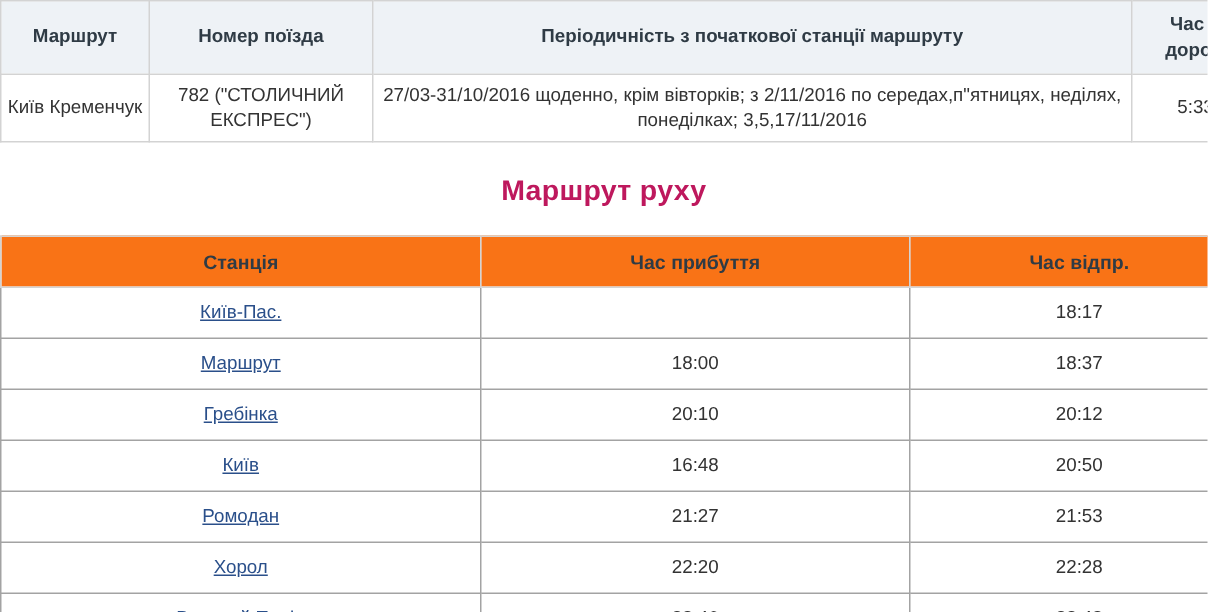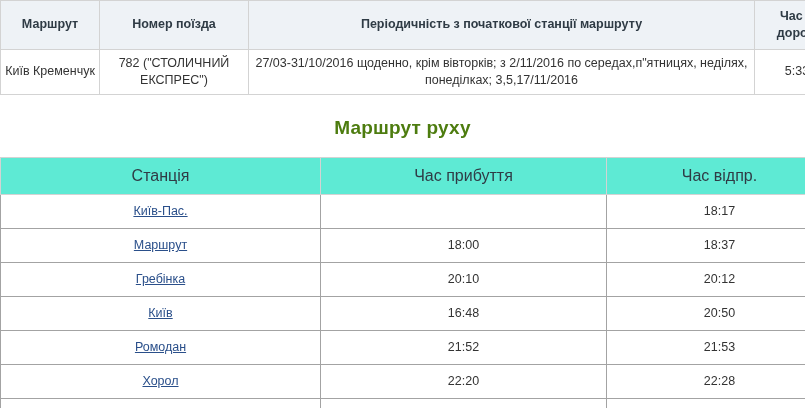--- a/index.html
+++ b/index.html
@@ -48,38 +48,38 @@
 
   .summary-body td {
     background: #ffffff;
     padding-top: 9px;
     padding-bottom: 9px;
   }
 
   
   .section-title {
     text-align: center;
-    color: #4d7c0f;
+    color: #be185d;
     font-size: 19px;
     font-weight: bold;
     margin: 22px 0 18px 0;
     letter-spacing: 0.2px;
   }
 
   
   table.route {
     border-collapse: collapse;
     width: 805px;
     table-layout: fixed;
   }
   table.route th {
-    background: #5eead4;
-    font-weight: normal;
+    background: #f97316;
+    font-weight: bold;
     color: #2f3b45;
-    font-size: 16px;
+    font-size: 13px;
     border: 1px solid #d3d3d3;
     padding: 9px 4px;
     text-align: center;
   }
   table.route td {
     border: 1px solid #a3a3a3;
     font-size: 12.5px;
     padding: 6px 4px;
     text-align: center;
     vertical-align: middle;
@@ -148,21 +148,21 @@
           <td class="time-cell">20:10</td>
           <td class="time-cell">20:12</td>
         </tr>
         <tr>
           <td><span class="station-link">Київ</span></td>
           <td class="time-cell">16:48</td>
           <td class="time-cell">20:50</td>
         </tr>
         <tr>
           <td><span class="station-link">Ромодан</span></td>
-          <td class="time-cell">21:52</td>
+          <td class="time-cell">21:27</td>
           <td class="time-cell">21:53</td>
         </tr>
         <tr>
           <td><span class="station-link">Хорол</span></td>
           <td class="time-cell">22:20</td>
           <td class="time-cell">22:28</td>
         </tr>
         <tr>
           <td><span class="station-link">Веселий Поділ</span></td>
           <td class="time-cell">22:46</td>

